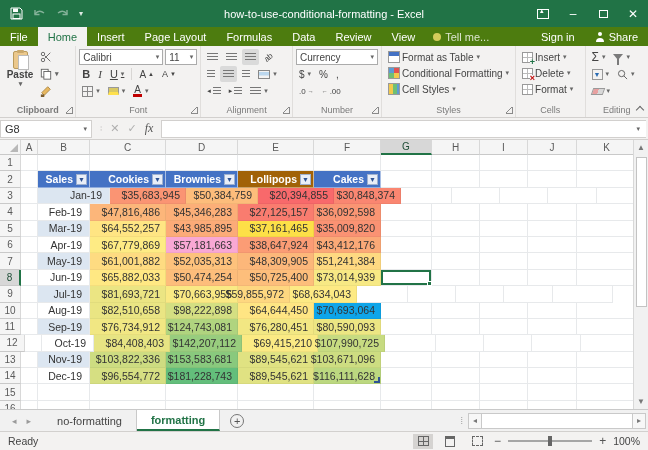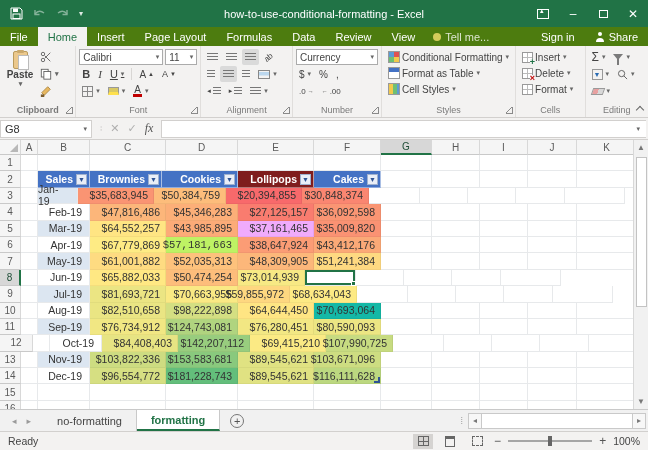--- a/index.html
+++ b/index.html
@@ -340,27 +340,27 @@
           <span style="font-size:6px;">←</span>
           <span>.00</span>
         </span>
     </div>
     <div class="grp-label">Number</div>
     <span class="dlg"></span>
   </div>
 
   <div class="grp" style="width:152px;">
     <span class="rbtn">
+      <span class="sq-icon fat-icon"></span>
+      <span>Format as Table</span>
+        <span class="drop">▾</span>
+    </span>
+    <span class="rbtn">
       <span class="sq-icon cf-icon"></span>
       <span>Conditional Formatting</span>
-        <span class="drop">▾</span>
-    </span>
-    <span class="rbtn">
-      <span class="sq-icon fat-icon"></span>
-      <span>Format as Table</span>
         <span class="drop">▾</span>
     </span>
     <span class="rbtn">
       <span class="sq-icon cs-icon"></span>
       <span>Cell Styles</span>
         <span class="drop">▾</span>
     </span>
     <div class="grp-label">Styles</div>
     <span class="dlg"></span>
   </div>
@@ -467,46 +467,46 @@
         <div class="cell" style="width: 49px;"></div>
         <div class="cell" style="width: 60px;"></div>
       </div>
       <div class="g-row">
         <div class="hcell" style="width: 21px;">2</div>
         <div class="cell" style="width: 17px;"></div>
         <div class="cell th" style="width: 52px; background: rgb(68, 114, 196);">
           <span>Sales</span>
           <div class="filterbox">▼</div>
         </div>
+        <div class="cell th" style="width: 76px; background: rgb(68, 114, 196);">
+          <span>Cookies</span>
+          <div class="filterbox">▼</div>
+        </div>
         <div class="cell th" style="width: 72px; background: rgb(68, 114, 196);">
           <span>Brownies</span>
           <div class="filterbox">▼</div>
         </div>
-        <div class="cell th" style="width: 76px; background: rgb(68, 114, 196);">
-          <span>Cookies</span>
-          <div class="filterbox">▼</div>
-        </div>
-        <div class="cell th" style="width: 76px; background: #7f1d1d;">
+        <div class="cell th" style="width: 76px; background: #a16207;">
           <span>Lollipops</span>
           <div class="filterbox">▼</div>
         </div>
         <div class="cell th" style="width: 67px; background: rgb(68, 114, 196);">
           <span>Cakes</span>
           <div class="filterbox">▼</div>
         </div>
         <div class="cell" style="width: 51px;"></div>
         <div class="cell" style="width: 48px;"></div>
         <div class="cell" style="width: 48px;"></div>
         <div class="cell" style="width: 49px;"></div>
         <div class="cell" style="width: 60px;"></div>
       </div>
       <div class="g-row">
         <div class="hcell" style="width: 21px;">3</div>
         <div class="cell" style="width: 17px;"></div>
-        <div class="cell month" style="width: 40px; background: rgb(220, 230, 241);">Jan-19</div>
+        <div class="cell month" style="width: 72px; background: rgb(220, 230, 241);">Jan-19</div>
         <div class="cell val" style="width: 76px; background: rgb(250, 148, 115);">$35,683,945</div>
         <div class="cell val" style="width: 72px; background: rgb(253, 189, 123);">$50,384,759</div>
         <div class="cell val" style="width: 76px; background: rgb(248, 105, 107);">$20,394,855</div>
         <div class="cell val" style="width: 67px; background: rgb(250, 134, 113);">$30,848,374</div>
         <div class="cell" style="width: 51px;"></div>
         <div class="cell" style="width: 48px;"></div>
         <div class="cell" style="width: 48px;"></div>
         <div class="cell" style="width: 49px;"></div>
         <div class="cell" style="width: 60px;"></div>
       </div>
@@ -523,34 +523,34 @@
         <div class="cell" style="width: 48px;"></div>
         <div class="cell" style="width: 49px;"></div>
         <div class="cell" style="width: 60px;"></div>
       </div>
       <div class="g-row">
         <div class="hcell" style="width: 21px;">5</div>
         <div class="cell" style="width: 17px;"></div>
         <div class="cell month" style="width: 52px; background: rgb(220, 230, 241);">Mar-19</div>
         <div class="cell val" style="width: 76px; background: rgb(255, 229, 131);">$64,552,257</div>
         <div class="cell val" style="width: 72px; background: rgb(252, 171, 120);">$43,985,895</div>
-        <div class="cell val" style="width: 76px; background: #f0abfc; padding-left: 8px;">$37,161,465</div>
+        <div class="cell val" style="width: 76px; background: #fde047; padding-left: 8px;">$37,161,465</div>
         <div class="cell val" style="width: 67px; background: rgb(250, 146, 115);">$35,009,820</div>
         <div class="cell" style="width: 51px;"></div>
         <div class="cell" style="width: 48px;"></div>
         <div class="cell" style="width: 48px;"></div>
         <div class="cell" style="width: 49px;"></div>
         <div class="cell" style="width: 60px;"></div>
       </div>
       <div class="g-row">
         <div class="hcell" style="width: 21px;">6</div>
         <div class="cell" style="width: 17px;"></div>
         <div class="cell month" style="width: 52px;">Apr-19</div>
         <div class="cell val" style="width: 76px; background: rgb(254, 235, 132);">$67,779,869</div>
-        <div class="cell val" style="width: 72px; background: #bef264; font-family: Liberation Mono, monospace;">$57,181,663</div>
+        <div class="cell val" style="width: 72px; background: #f9a8d4;">$57,181,663</div>
         <div class="cell val" style="width: 76px; background: rgb(251, 156, 117);">$38,647,924</div>
         <div class="cell val" style="width: 67px; background: rgb(251, 169, 119);">$43,412,176</div>
         <div class="cell" style="width: 51px;"></div>
         <div class="cell" style="width: 48px;"></div>
         <div class="cell" style="width: 48px;"></div>
         <div class="cell" style="width: 49px;"></div>
         <div class="cell" style="width: 60px;"></div>
       </div>
       <div class="g-row">
         <div class="hcell" style="width: 21px;">7</div>
@@ -565,20 +565,21 @@
         <div class="cell" style="width: 48px;"></div>
         <div class="cell" style="width: 49px;"></div>
         <div class="cell" style="width: 60px;"></div>
       </div>
       <div class="g-row">
         <div class="hcell sel-row" style="width: 21px;">8</div>
         <div class="cell" style="width: 17px;"></div>
         <div class="cell month" style="width: 52px;">Jun-19</div>
         <div class="cell val" style="width: 76px; background: rgb(255, 232, 131);">$65,882,033</div>
         <div class="cell val" style="width: 72px; background: rgb(253, 189, 123);">$50,474,254</div>
+        <div class="cell val" style="width: 76px; background: rgb(253, 190, 123);">$50,725,400</div>
         <div class="cell val" style="width: 67px; background: rgb(247, 233, 132);">$73,014,939</div>
         <div class="cell selected" style="width: 51px;">
           <div class="sel-handle"></div>
         </div>
         <div class="cell" style="width: 48px;"></div>
         <div class="cell" style="width: 48px;"></div>
         <div class="cell" style="width: 49px;"></div>
         <div class="cell" style="width: 60px;"></div>
       </div>
       <div class="g-row">
@@ -595,21 +596,21 @@
         <div class="cell" style="width: 49px;"></div>
         <div class="cell" style="width: 60px;"></div>
       </div>
       <div class="g-row">
         <div class="hcell" style="width: 21px;">10</div>
         <div class="cell" style="width: 17px;"></div>
         <div class="cell month" style="width: 52px;">Aug-19</div>
         <div class="cell val" style="width: 76px; background: rgb(234, 229, 131);">$82,510,658</div>
         <div class="cell val" style="width: 72px; background: rgb(212, 223, 130);">$98,222,898</div>
         <div class="cell val" style="width: 76px; background: rgb(255, 229, 131);">$64,644,450</div>
-        <div class="cell val" style="width: 67px; background: #14b8a6;">$70,693,064</div>
+        <div class="cell val" style="width: 67px; background: #0ea5e9;">$70,693,064</div>
         <div class="cell" style="width: 51px;"></div>
         <div class="cell" style="width: 48px;"></div>
         <div class="cell" style="width: 48px;"></div>
         <div class="cell" style="width: 49px;"></div>
         <div class="cell" style="width: 60px;"></div>
       </div>
       <div class="g-row">
         <div class="hcell" style="width: 21px;">11</div>
         <div class="cell" style="width: 17px;"></div>
         <div class="cell month" style="width: 52px; background: rgb(220, 230, 241);">Sep-19</div>
@@ -617,21 +618,21 @@
         <div class="cell val" style="width: 72px; background: rgb(176, 212, 127);">$124,743,081</div>
         <div class="cell val" style="width: 76px; background: rgb(242, 231, 131);">$76,280,451</div>
         <div class="cell val" style="width: 67px; background: rgb(236, 230, 131);">$80,590,093</div>
         <div class="cell" style="width: 51px;"></div>
         <div class="cell" style="width: 48px;"></div>
         <div class="cell" style="width: 48px;"></div>
         <div class="cell" style="width: 49px;"></div>
         <div class="cell" style="width: 60px;"></div>
       </div>
       <div class="g-row">
-        <div class="hcell" style="width: 33px; text-align: right;">12</div>
+        <div class="hcell" style="width: 25px; text-align: right;">12</div>
         <div class="cell" style="width: 17px;"></div>
         <div class="cell month" style="width: 52px;">Oct-19</div>
         <div class="cell val" style="width: 76px; background: rgb(231, 228, 131);">$84,408,403</div>
         <div class="cell val" style="width: 72px; background: rgb(152, 205, 126);">$142,207,112</div>
         <div class="cell val" style="width: 76px; background: rgb(251, 234, 132);">$69,415,210</div>
         <div class="cell val" style="width: 67px; background: rgb(199, 219, 129);">$107,990,725</div>
         <div class="cell" style="width: 51px;"></div>
         <div class="cell" style="width: 48px;"></div>
         <div class="cell" style="width: 48px;"></div>
         <div class="cell" style="width: 49px;"></div>

